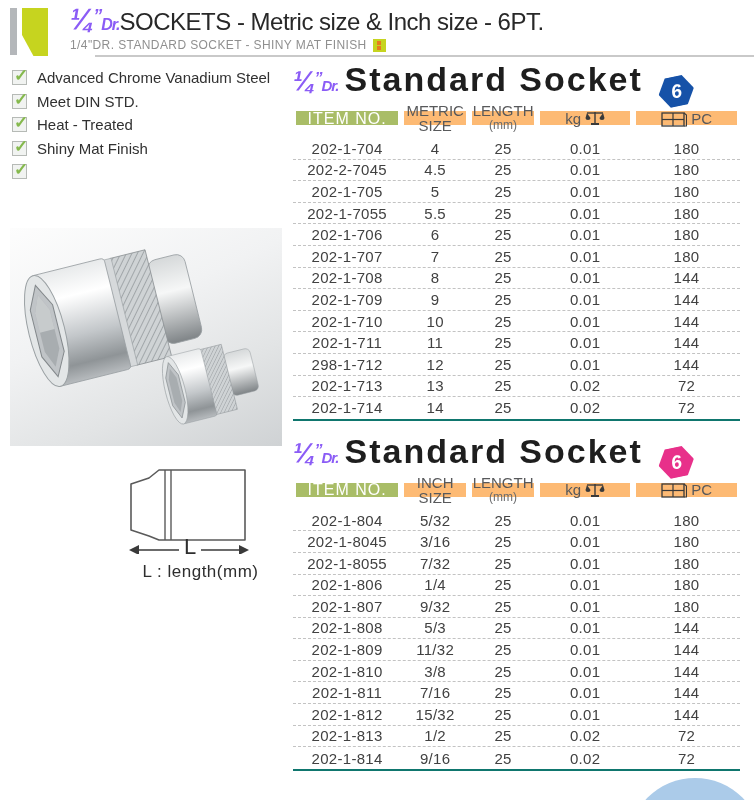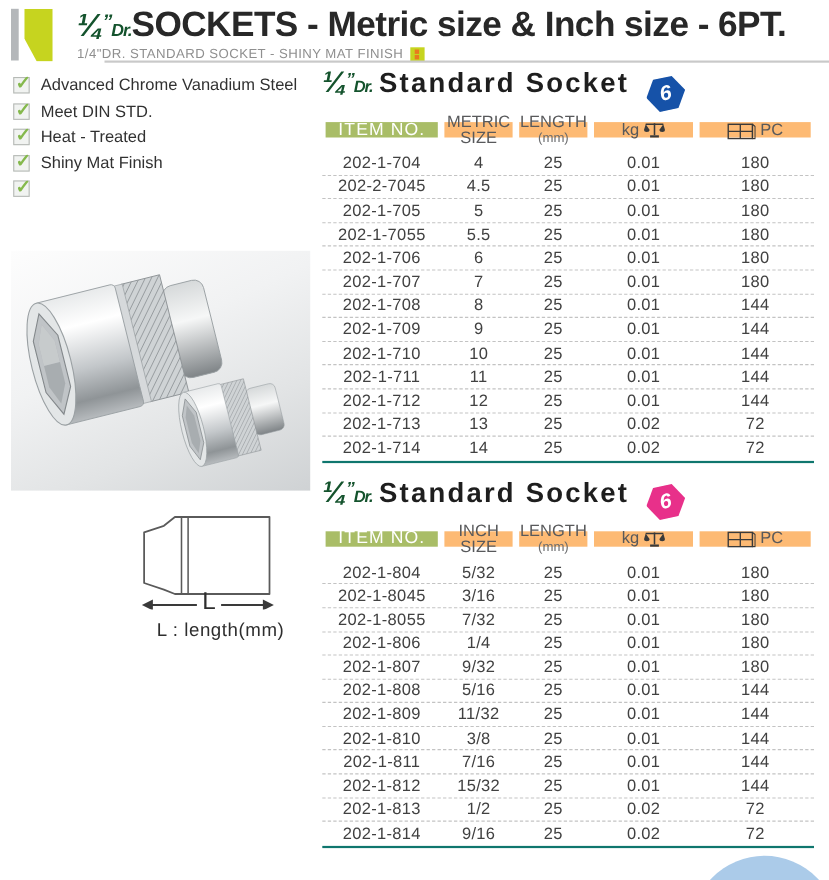--- a/index.html
+++ b/index.html
@@ -6,25 +6,25 @@
   html,body { background:#fff; }
   body { font-family: "Liberation Sans", sans-serif; }
   .page { position:relative; width:754px; height:800px; background:#fff; overflow:hidden; }
 
   
   .hdr-bar  { position:absolute; left:10px; top:8px; width:7px; height:47px; background:#b4b7ba; }
   .hdr-logo { position:absolute; left:22px; top:8px; width:26px; height:48px; background:#c6d41f;
               clip-path:polygon(0 0,100% 0,100% 100%,44% 100%,0 56%); }
   .hdr-text { position:absolute; left:70px; top:4px; width:680px; }
   .hdr-title-row { display:flex; align-items:baseline; white-space:nowrap; }
-  .dr { color:#14532d; font-style:italic; font-weight:bold; letter-spacing:-1px; }
+  .dr { color:#8b5cf6; font-style:italic; font-weight:bold; letter-spacing:-1px; }
   .dr .frac { font-size:29px; }
   .dr .q    { font-size:18px; vertical-align:8px; }
   .dr .drs  { font-size:16px; }
-  .hdr-main { font-size:32px; font-weight:bold; color:#282828; letter-spacing:-0.5px; }
+  .hdr-main { font-size:24px; font-weight:normal; color:#282828; letter-spacing:-0.5px; }
   .hdr-sub-row { display:flex; align-items:center; margin-top:1px; }
   .hdr-sub  { font-size:12px; color:#8f8f8f; letter-spacing:0.4px; }
   .marker   { width:13px; height:13px; background:#c6d41f; display:inline-block; margin-left:6px; position:relative; }
   .marker::after { content:""; position:absolute; left:4px; top:2px; width:4px; height:4px;
                    background:#e87a1e; box-shadow:0 5px 0 #e87a1e; }
   .hdr-rule { position:absolute; left:95px; top:55px; right:0; height:2px; background:#c9c9c9; }
 
   
   .features { position:absolute; left:12px; top:66px; width:275px; }
   .feature  { display:flex; align-items:center; height:23.5px; }
@@ -37,21 +37,21 @@
 
   .diagram { position:absolute; left:118px; top:458px; width:165px; text-align:center; }
   .diagram-caption { font-size:17px; color:#2e2e2e; margin-top:4px; letter-spacing:0.5px; }
 
   
   .rcol { position:absolute; left:293px; top:60px; width:447px; }
   .sec-title { display:flex; align-items:baseline; height:38px; white-space:nowrap; }
   .sec-title .dr .frac { font-size:27px; }
   .sec-title .dr .q { font-size:16px; vertical-align:7px; }
   .sec-title .dr .drs { font-size:15px; }
-  .sec-name { font-size:25px; font-weight:bold; color:#1e1e1e; letter-spacing:2px; margin-left:6px; }
+  .sec-name { font-size:34px; font-weight:bold; color:#1e1e1e; letter-spacing:2px; margin-left:6px; }
   .hex { width:36px; height:31px; clip-path:polygon(26% 2%,74% 2%,100% 50%,74% 98%,26% 98%,0 50%);
          display:inline-flex; align-items:center; justify-content:center; color:#fff; font-weight:bold;
          font-style:italic; font-size:19px; transform:rotate(-12deg) translateY(6px); margin-left:14px; }
 
   .thead { display:flex; height:40px; }
   .th { padding:13px 3px; display:flex; }
   .th-inner { flex:1; display:flex; flex-direction:column; align-items:center; justify-content:center;
               background:#fdba74; color:#58595b; font-size:15px; line-height:15px; }
   .th-item .th-inner { background:#a9bd67; color:#fff; font-size:16px; letter-spacing:1px; }
   .th .sub { font-size:12px; color:#6a6b6d; }
@@ -293,21 +293,21 @@
             <div class="tcell c4">144</div>
           </div>
           <div class="trow">
             <div class="tcell c0">202-1-711</div>
             <div class="tcell c1">11</div>
             <div class="tcell c2">25</div>
             <div class="tcell c3">0.01</div>
             <div class="tcell c4">144</div>
           </div>
           <div class="trow">
-            <div class="tcell c0">202-1-712</div>
+            <div class="tcell c0">298-1-712</div>
             <div class="tcell c1">12</div>
             <div class="tcell c2">25</div>
             <div class="tcell c3">0.01</div>
             <div class="tcell c4">144</div>
           </div>
           <div class="trow">
             <div class="tcell c0">202-1-713</div>
             <div class="tcell c1">13</div>
             <div class="tcell c2">25</div>
             <div class="tcell c3">0.02</div>
@@ -400,21 +400,21 @@
           </div>
           <div class="trow">
             <div class="tcell c0">202-1-807</div>
             <div class="tcell c1">9/32</div>
             <div class="tcell c2">25</div>
             <div class="tcell c3">0.01</div>
             <div class="tcell c4">180</div>
           </div>
           <div class="trow">
             <div class="tcell c0">202-1-808</div>
-            <div class="tcell c1">5/16</div>
+            <div class="tcell c1">5/3</div>
             <div class="tcell c2">25</div>
             <div class="tcell c3">0.01</div>
             <div class="tcell c4">144</div>
           </div>
           <div class="trow">
             <div class="tcell c0">202-1-809</div>
             <div class="tcell c1">11/32</div>
             <div class="tcell c2">25</div>
             <div class="tcell c3">0.01</div>
             <div class="tcell c4">144</div>

